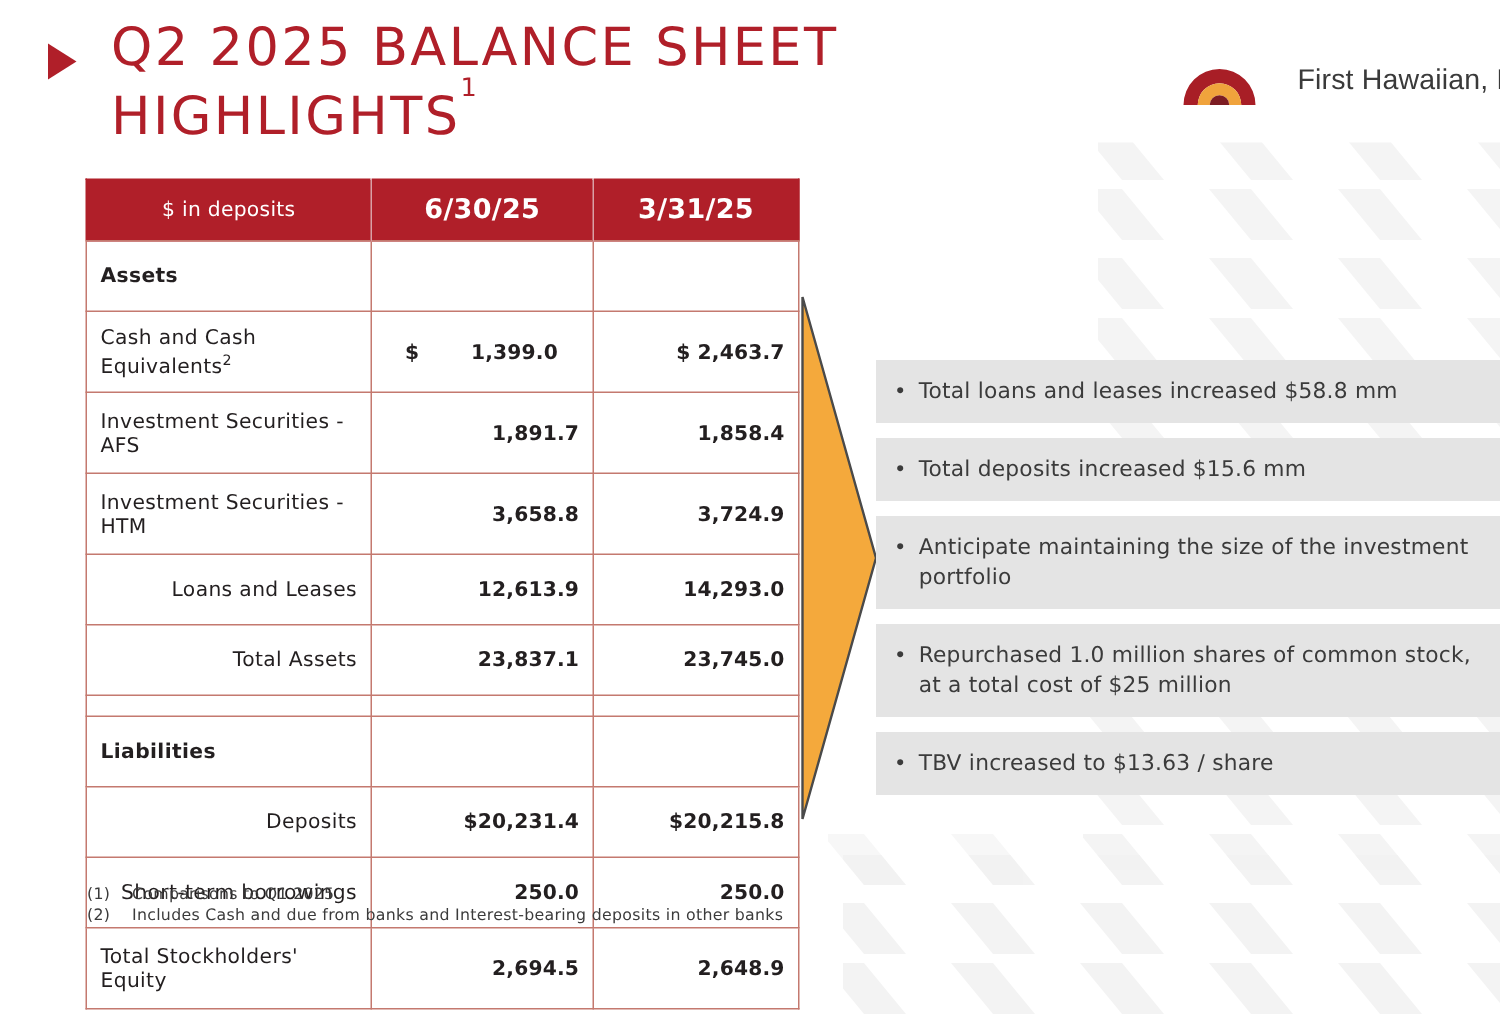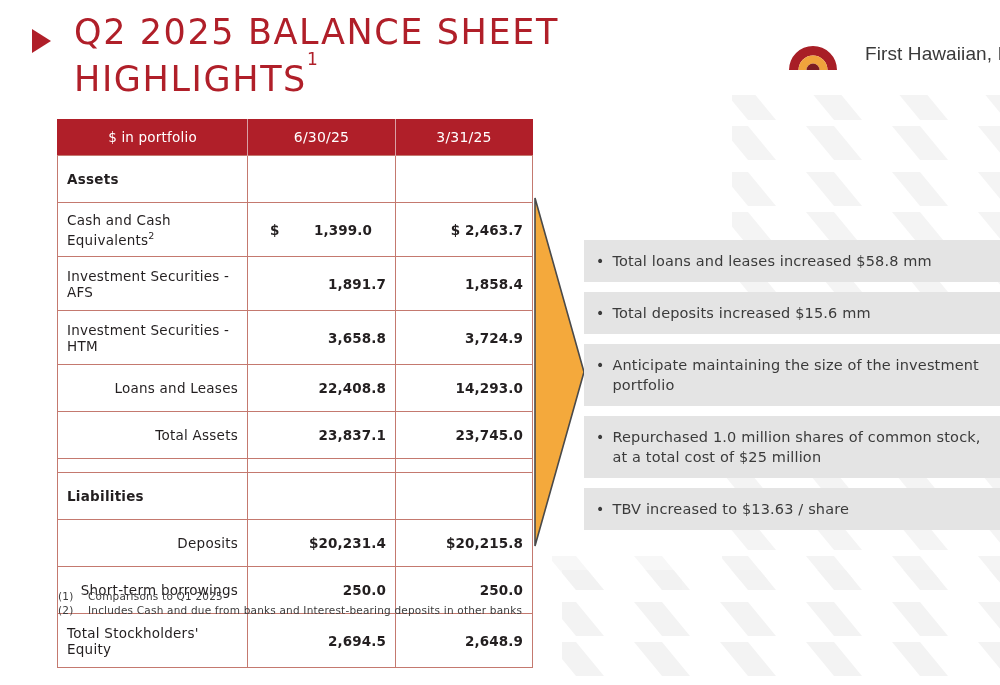--- a/index.html
+++ b/index.html
@@ -34,21 +34,21 @@
              font-weight:400;white-space:nowrap;letter-spacing:.1px;}
 
   
   .tbl-wrap{position:absolute;left:25px;top:119px;width:475px;z-index:4;}
   table.bs{border-collapse:collapse;width:475px;table-layout:fixed;
            border:1px solid #B01F29;}
   table.bs col.c1{width:190px;}
   table.bs col.c2{width:148px;}
   table.bs col.c3{width:137px;}
   table.bs thead th{
-    background:#B01F29;color:#ffffff;font-size:14px;font-weight:400;
+    background:#B01F29;color:#ffffff;font-size:18px;font-weight:700;
     text-align:center;padding:9px 4px 10px;border-right:1px solid #D9A0A5;
     letter-spacing:.2px;
   }
   table.bs thead th.h1{font-weight:400;font-size:13.5px;}
   table.bs thead th:last-child{border-right:none;}
   table.bs td{
     border:1px solid #C4796F;
     font-size:13.5px;color:#231F20;padding:6px 9px;vertical-align:middle;
     line-height:16px;
   }
@@ -129,21 +129,21 @@
 
   <div class="tbl-wrap">
     <table class="bs">
       <colgroup>
           <col class="c1">
           <col class="c2">
           <col class="c3">
         </colgroup>
       <thead>
         <tr>
-          <th class="h1">$ in portfolio</th>
+          <th class="h1">$ in deposits</th>
           <th>6/30/25</th>
           <th>3/31/25</th>
         </tr>
       </thead>
       <tbody>
         <tr class="r-head">
           <td class="lbl hdr">Assets</td>
           <td class="num"></td>
           <td class="num"></td>
         </tr>
@@ -157,21 +157,21 @@
           <td class="num">1,891.7</td>
           <td class="num">1,858.4</td>
         </tr>
         <tr class="r-tall">
           <td class="lbl">Investment Securities - HTM</td>
           <td class="num">3,658.8</td>
           <td class="num">3,724.9</td>
         </tr>
         <tr class="r-norm">
           <td class="lbl">Loans and Leases</td>
-          <td class="num">22,408.8</td>
+          <td class="num">12,613.9</td>
           <td class="num">14,293.0</td>
         </tr>
         <tr class="r-norm">
           <td class="lbl">Total Assets</td>
           <td class="num">23,837.1</td>
           <td class="num">23,745.0</td>
         </tr>
         <tr class="r-gap">
           <td class="lbl"></td>
           <td class="num"></td>

